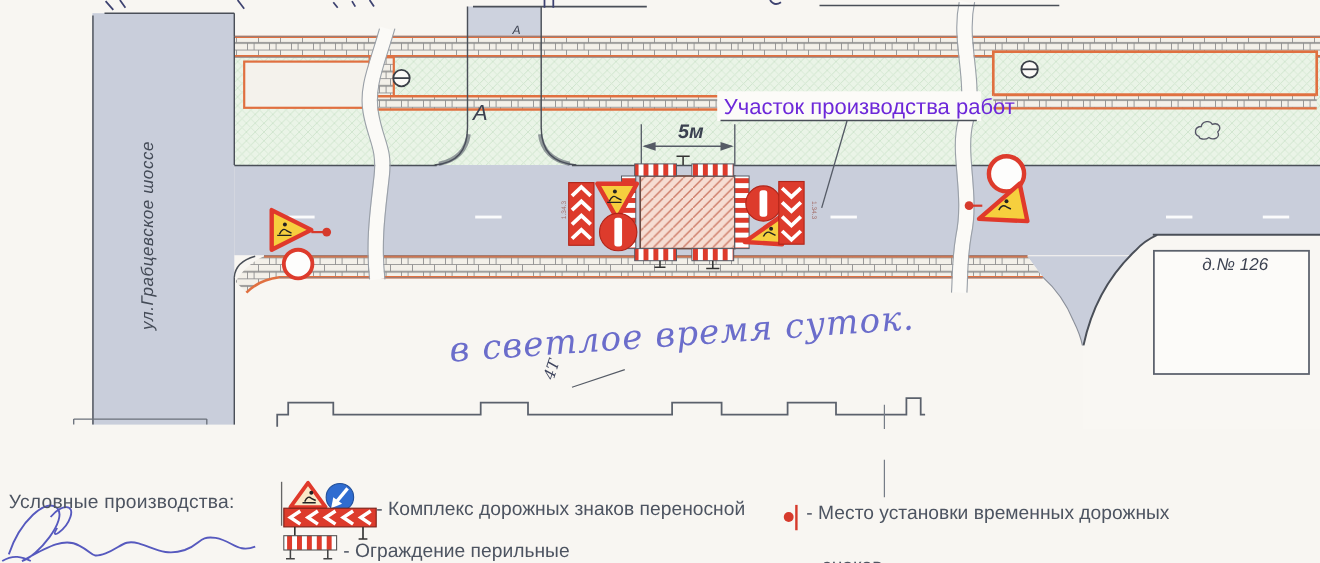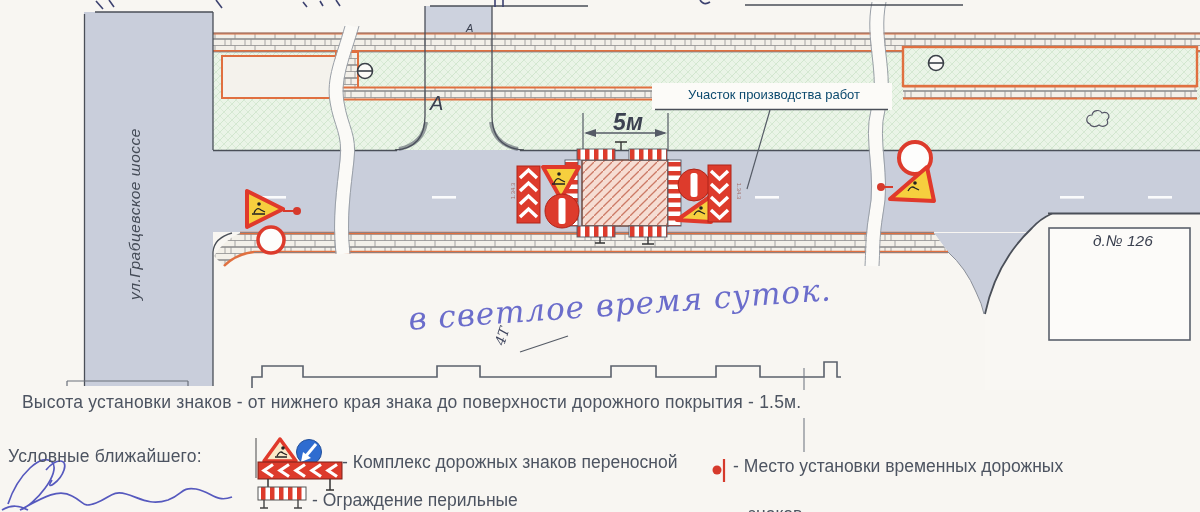--- a/index.html
+++ b/index.html
@@ -1,20 +1,20 @@
 <!DOCTYPE html>
 <html><head>
 <meta charset="utf-8">
 <style>
   html,body{margin:0;padding:0;background:#e8e6e2;}
   #page{position:relative;width:1200px;height:512px;background:#f8f6f2;overflow:hidden;
         font-family:"Liberation Sans",sans-serif;color:#4a5160;}
   #scheme-svg{position:absolute;left:0;top:0;z-index:1;}
   .txt{position:absolute;z-index:2;white-space:nowrap;color:#454c59;}
-  .map-label{font-size:13px;color:#0c4a6e;}
+  .map-label{font-size:20px;color:#6d28d9;}
   .street{font-style:italic;font-size:15.5px;letter-spacing:.5px;color:#444b57;
           transform:rotate(-90deg);transform-origin:center;}
   .note{font-size:17.5px;letter-spacing:.2px;color:#4d5461;}
   .legend-text{font-size:17.5px;color:#4d5461;}
   .hand{font-family:"DejaVu Serif",serif;font-style:italic;color:#6b6dcb;}
   .tiny-code{font-size:6px;color:#9b5a52;opacity:.85;}
 </style>
 </head>
 <body>
 
@@ -246,38 +246,37 @@
     <path d="M8,504 C18,474 42,452 52,462 C62,472 34,506 20,510 C42,498 58,488 72,496 C86,503 82,508 96,503 C110,498 112,490 126,494 C140,498 150,506 168,500 C184,494 180,487 196,489 C212,492 216,503 232,497"></path>
     <path d="M46,470 C56,458 68,458 64,470 C60,482 44,492 52,480"></path>
     <path d="M2,510 C12,504 20,506 28,510"></path>
   </g>
 </svg>
 
 <div class="txt street" style="left:35px;top:205px;width:200px;text-align:center;">ул.Грабцевское шоссе</div>
 
 <div class="txt map-label" style="left:658px;top:87px;width:232px;text-align:center;">Участок производства работ</div>
 
-<div class="txt" style="left:598px;top:109px;width:60px;text-align:center;font-size:23px;font-style:italic;font-weight:bold;color:#3b4150;">5м</div>
+<div class="txt" style="left:598px;top:109px;width:60px;text-align:center;font-size:18px;font-style:italic;font-weight:bold;color:#3b4150;">5м</div>
 
 <div class="txt" style="left:1057px;top:232px;font-size:15.5px;font-style:italic;color:#3b4150;margin-left:36px;">д.№ 126</div>
 
 <div class="txt" style="left:430px;top:92px;font-size:20px;font-style:italic;color:#3b4150;">А</div>
 
 <div class="txt" style="left:466px;top:22px;font-size:11px;font-style:italic;color:#3b4150;">А</div>
 
 <div class="txt tiny-code" style="left:505px;top:188px;transform:rotate(-90deg);">1.34.3</div>
 <div class="txt tiny-code" style="left:731px;top:188px;transform:rotate(90deg);">1.34.3</div>
 
 <div class="txt hand" style="left:408px;top:286px;font-size:31px;letter-spacing:1px;transform:rotate(-4deg);">в светлое время суток.</div>
 
 <div class="txt hand" style="left:493px;top:328px;font-size:14px;color:#3f455e;transform:rotate(-72deg);">4Т</div>
 
-<div class="txt note" style="left:22px;top:392px;">Высота установки знаков -  от нижнего края знака до поверхности дорожного покрытия - 1.5м.</div>
-
-<div class="txt note" style="left:8px;top:446px;">Условные ближайшего:</div>
+
+<div class="txt note" style="left:8px;top:446px;">Условные производства:</div>
 
 <div class="txt legend-text" style="left:342px;top:452px;">- Комплекс дорожных знаков переносной</div>
 
 <div class="txt legend-text" style="left:733px;top:456px;">- Место установки временных дорожных</div>
 <div class="txt legend-text" style="left:748px;top:482px;margin-top:22px;">знаков</div>
 
 <div class="txt legend-text" style="left:312px;top:490px;">- Ограждение перильные</div>
 
 </div>
 

